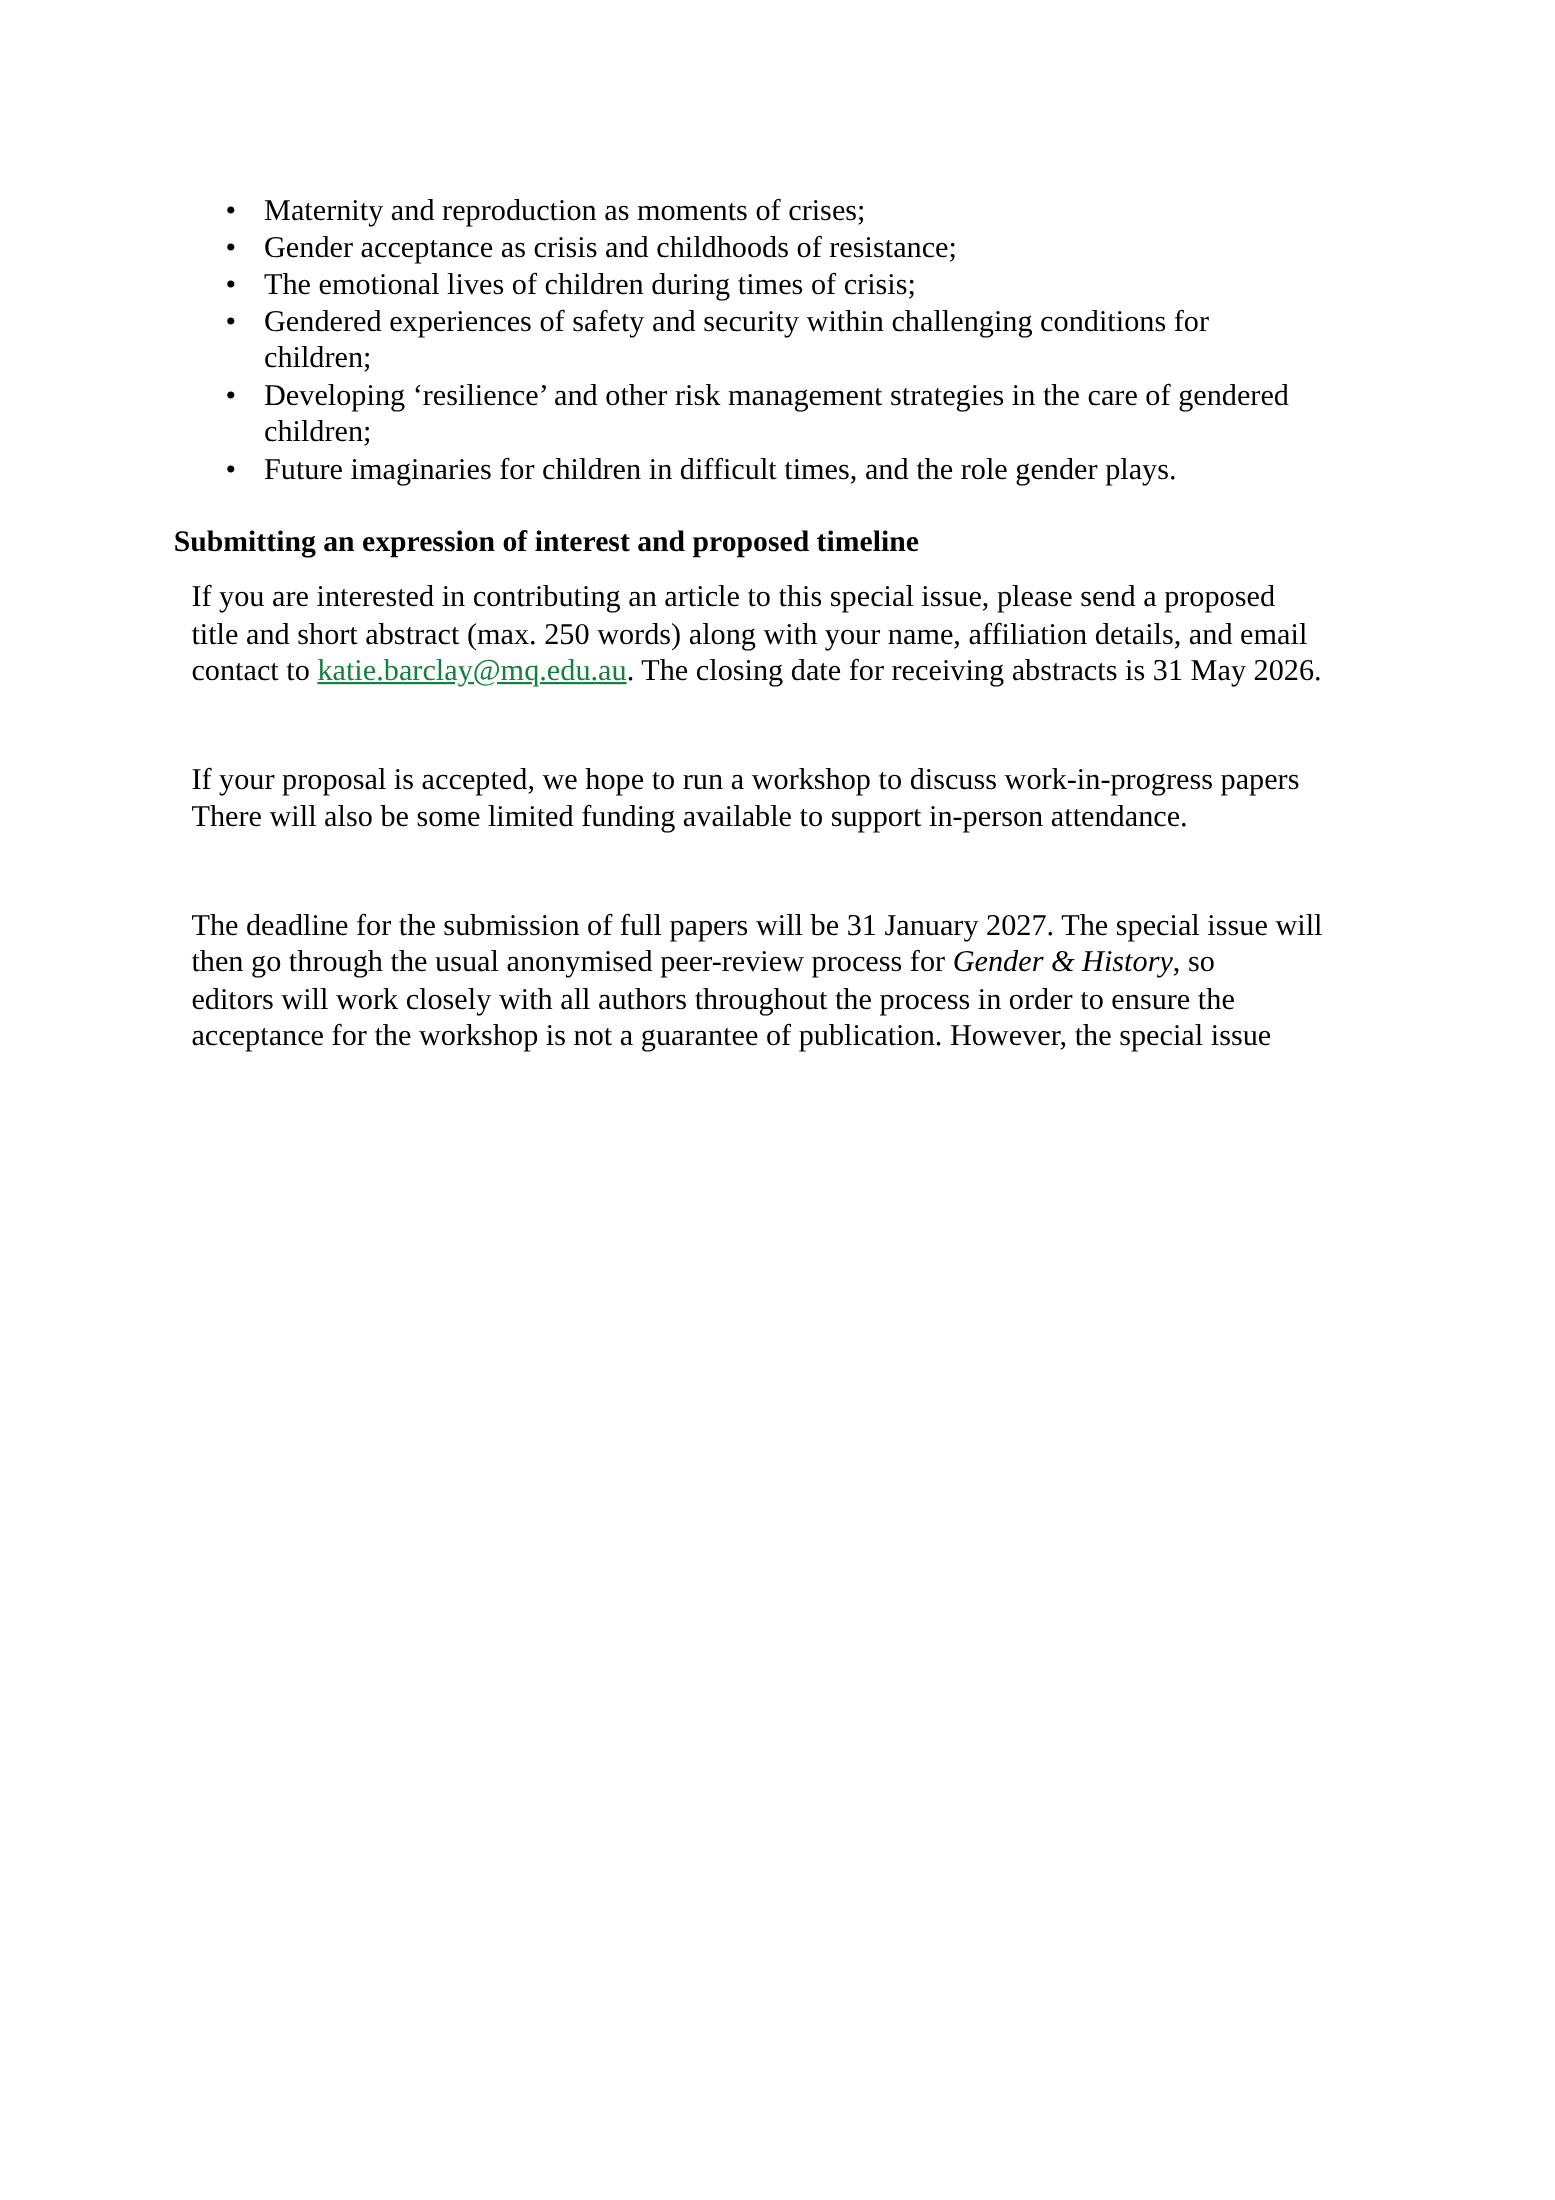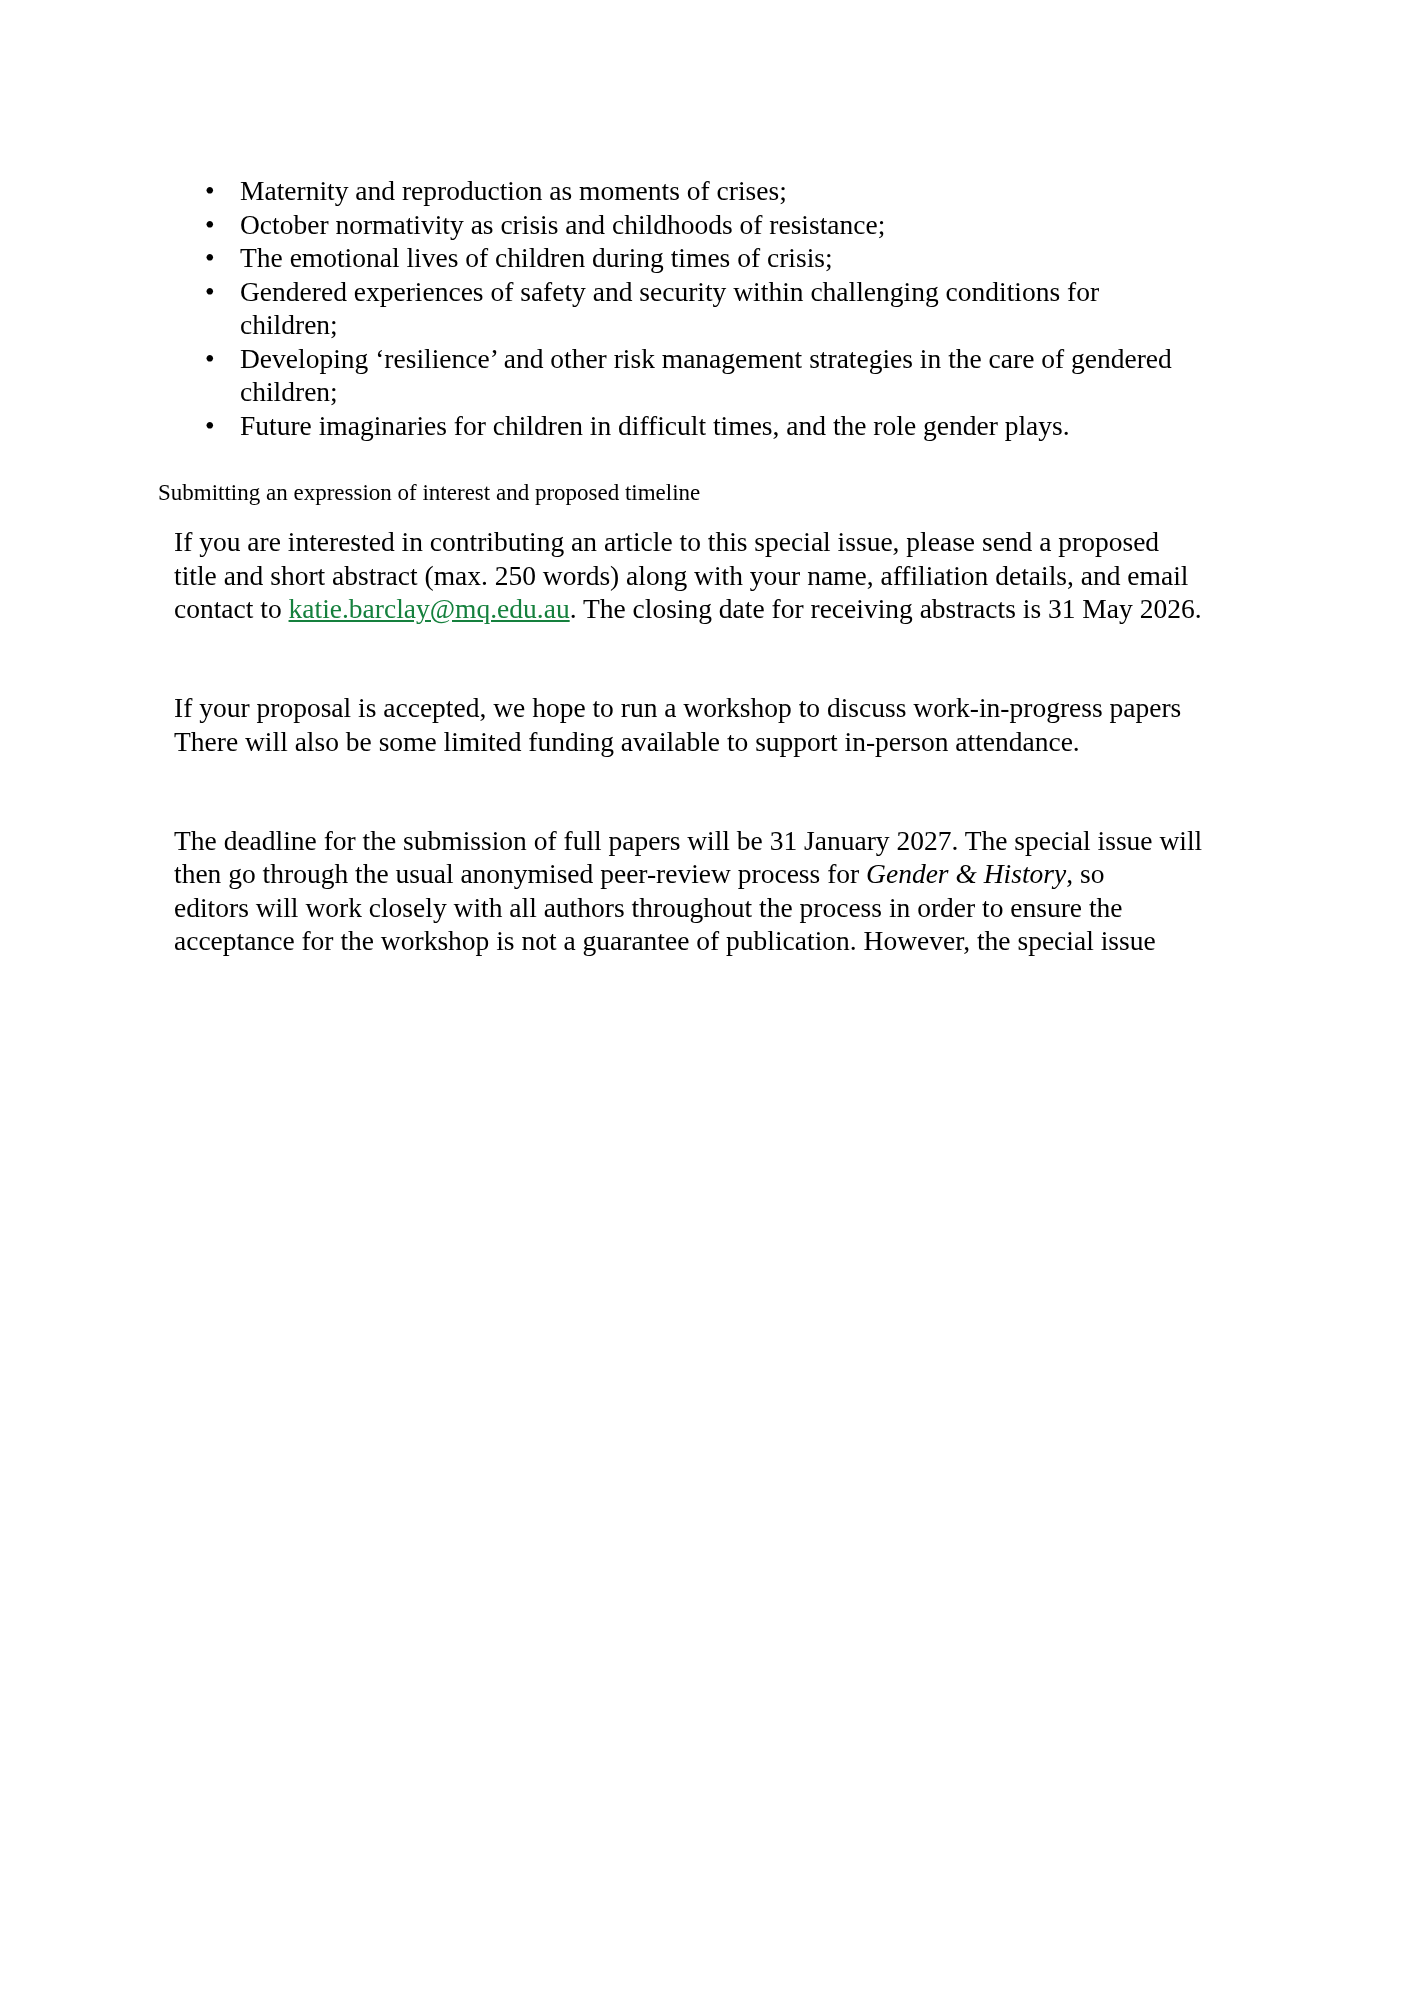--- a/index.html
+++ b/index.html
@@ -30,22 +30,22 @@
   ul.bullets li { position: relative; padding-left: 82px; }
   .marker {
     position: absolute;
     left: 47px;
     top: 0;
     height: 33.5px;
     line-height: 33.5px;
   }
   h2.heading {
     margin: 0;
-    font-size: 23px;
-    font-weight: normal;
+    font-size: 27px;
+    font-weight: bold;
     height: 33.5px;
     line-height: 33.5px;
     white-space: nowrap;
   }
   p.para { margin: 16px; }
   a.email {
     color: #15803d;
     text-decoration: underline;
     cursor: pointer;
   }
@@ -57,21 +57,21 @@
 <div class="page">
   <div class="content">
 
     <ul class="bullets">
       <li>
         <span class="marker">•</span>
         <span class="line">Maternity and reproduction as moments of crises;</span>
       </li>
       <li>
         <span class="marker">•</span>
-        <span class="line">October normativity as crisis and childhoods of resistance;</span>
+        <span class="line">Gender acceptance as crisis and childhoods of resistance;</span>
       </li>
       <li>
         <span class="marker">•</span>
         <span class="line">The emotional lives of children during times of crisis;</span>
       </li>
       <li>
         <span class="marker">•</span>
         <span class="line">Gendered experiences of safety and security within challenging conditions for</span>
         <span class="line">children;</span>
       </li>

